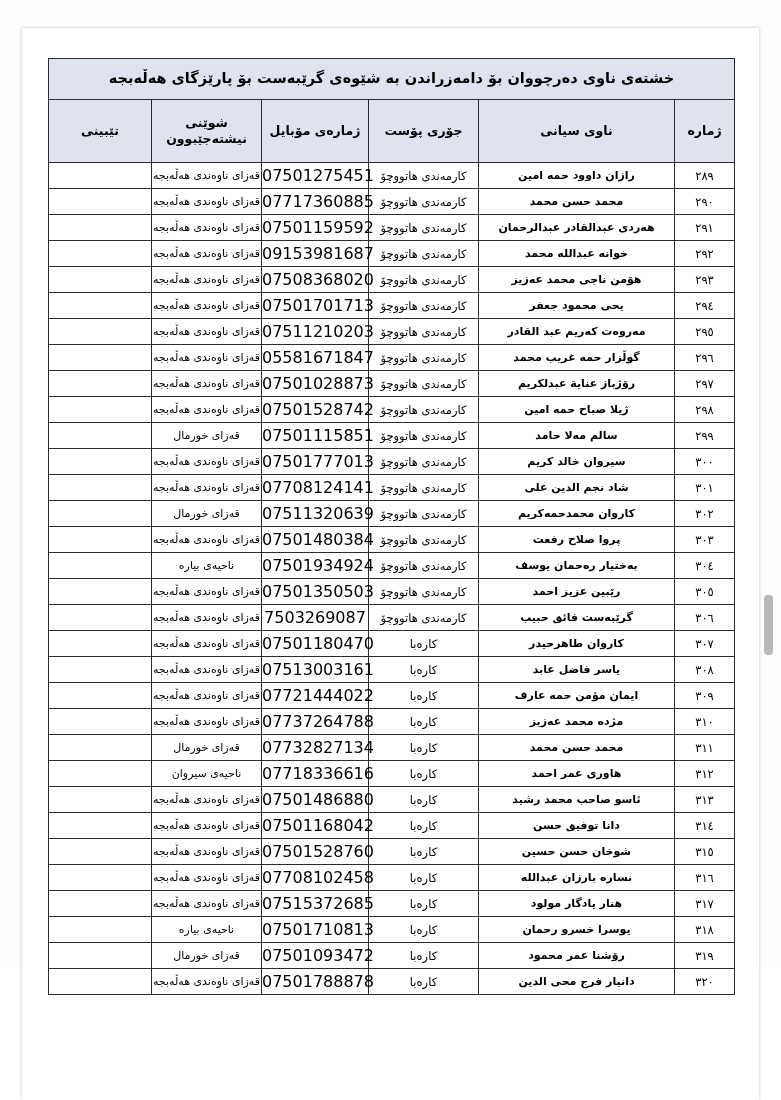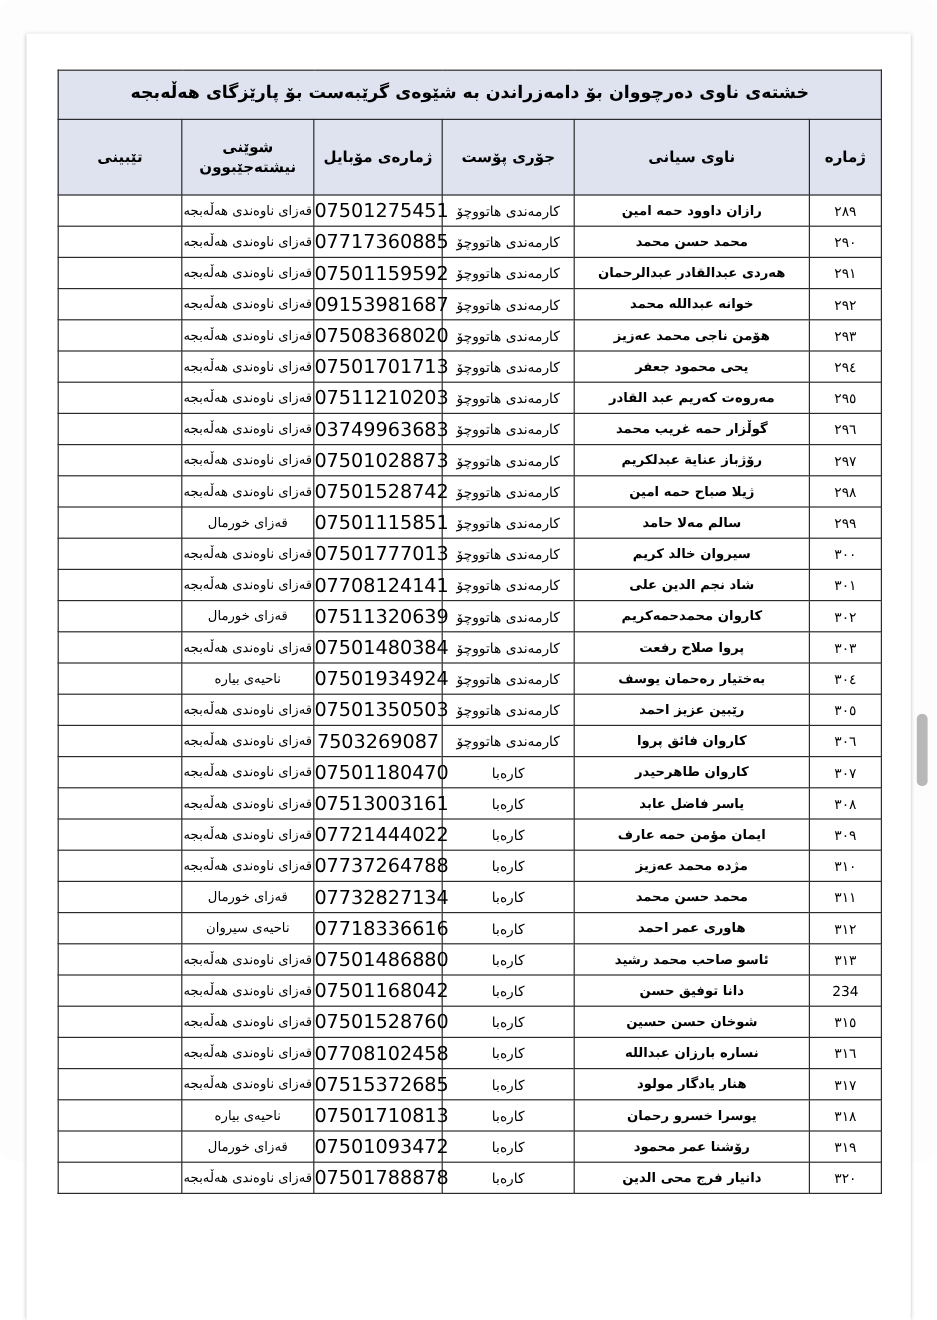--- a/index.html
+++ b/index.html
@@ -167,21 +167,21 @@
             <td class="c-name">مەروەت کەریم عبد القادر</td>
             <td class="c-post">کارمەندی هاتووچۆ</td>
             <td class="c-phone">07511210203</td>
             <td class="c-place">قەزای ناوەندی هەڵەبجە</td>
             <td class="c-note"></td>
           </tr>
           <tr>
             <td class="c-no">٢٩٦</td>
             <td class="c-name">گوڵزار حمه غریب محمد</td>
             <td class="c-post">کارمەندی هاتووچۆ</td>
-            <td class="c-phone">03749963683</td>
+            <td class="c-phone">05581671847</td>
             <td class="c-place">قەزای ناوەندی هەڵەبجە</td>
             <td class="c-note"></td>
           </tr>
           <tr>
             <td class="c-no">٢٩٧</td>
             <td class="c-name">رۆژباز عنایة عبدلکریم</td>
             <td class="c-post">کارمەندی هاتووچۆ</td>
             <td class="c-phone">07501028873</td>
             <td class="c-place">قەزای ناوەندی هەڵەبجە</td>
             <td class="c-note"></td>
@@ -245,21 +245,21 @@
           <tr>
             <td class="c-no">٣٠٥</td>
             <td class="c-name">رێبین عزیز احمد</td>
             <td class="c-post">کارمەندی هاتووچۆ</td>
             <td class="c-phone">07501350503</td>
             <td class="c-place">قەزای ناوەندی هەڵەبجە</td>
             <td class="c-note"></td>
           </tr>
           <tr>
             <td class="c-no">٣٠٦</td>
-            <td class="c-name">کاروان فائق پروا</td>
+            <td class="c-name">گرێبەست فائق حبیب</td>
             <td class="c-post">کارمەندی هاتووچۆ</td>
             <td class="c-phone">7503269087</td>
             <td class="c-place">قەزای ناوەندی هەڵەبجە</td>
             <td class="c-note"></td>
           </tr>
           <tr>
             <td class="c-no">٣٠٧</td>
             <td class="c-name">کاروان طاهرحیدر</td>
             <td class="c-post">کارەبا</td>
             <td class="c-phone">07501180470</td>
@@ -308,21 +308,21 @@
           </tr>
           <tr>
             <td class="c-no">٣١٣</td>
             <td class="c-name">ئاسو صاحب محمد رشید</td>
             <td class="c-post">کارەبا</td>
             <td class="c-phone">07501486880</td>
             <td class="c-place">قەزای ناوەندی هەڵەبجە</td>
             <td class="c-note"></td>
           </tr>
           <tr>
-            <td class="c-no">234</td>
+            <td class="c-no">٣١٤</td>
             <td class="c-name">دانا توفیق حسن</td>
             <td class="c-post">کارەبا</td>
             <td class="c-phone">07501168042</td>
             <td class="c-place">قەزای ناوەندی هەڵەبجە</td>
             <td class="c-note"></td>
           </tr>
           <tr>
             <td class="c-no">٣١٥</td>
             <td class="c-name">شوخان حسن حسین</td>
             <td class="c-post">کارەبا</td>

